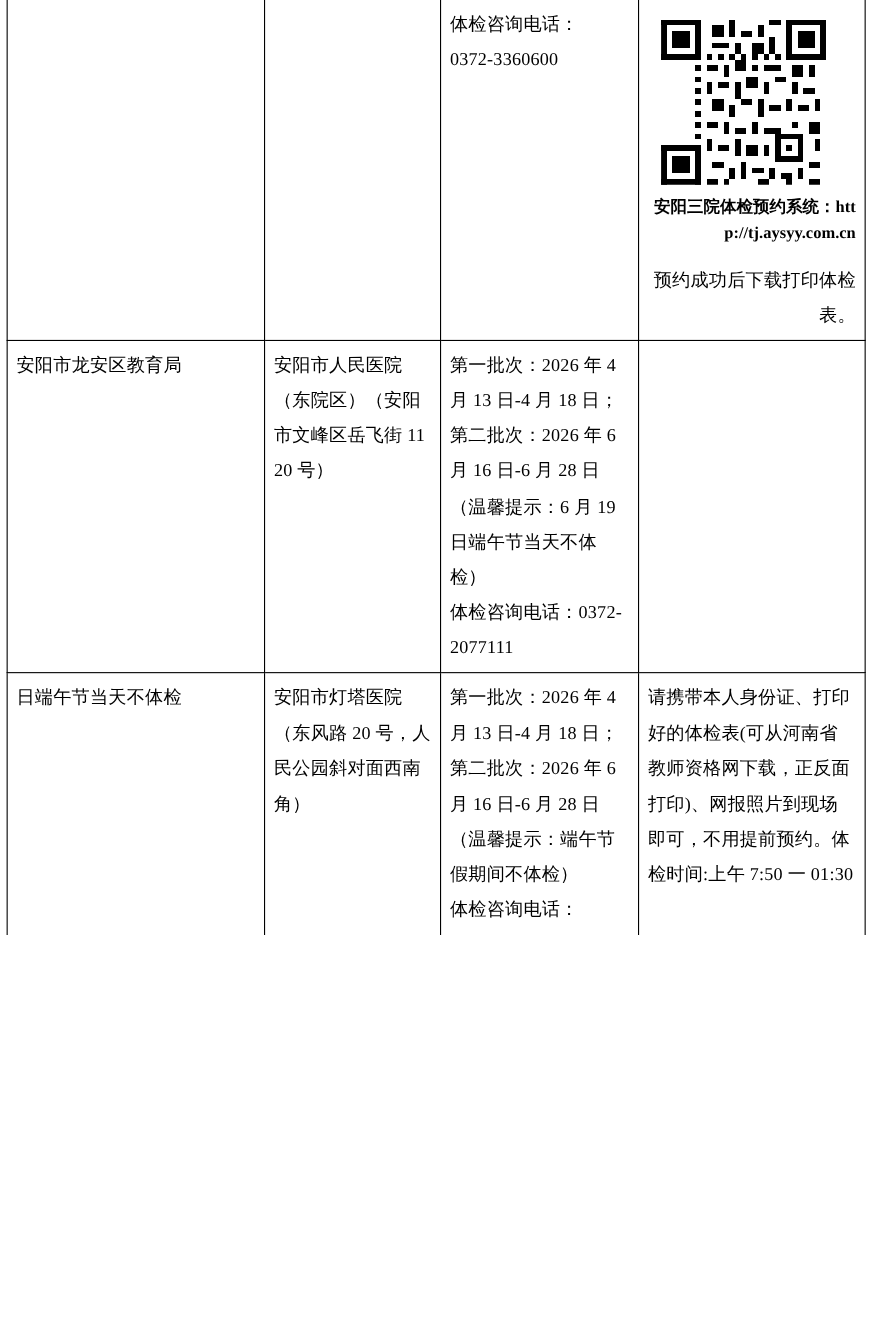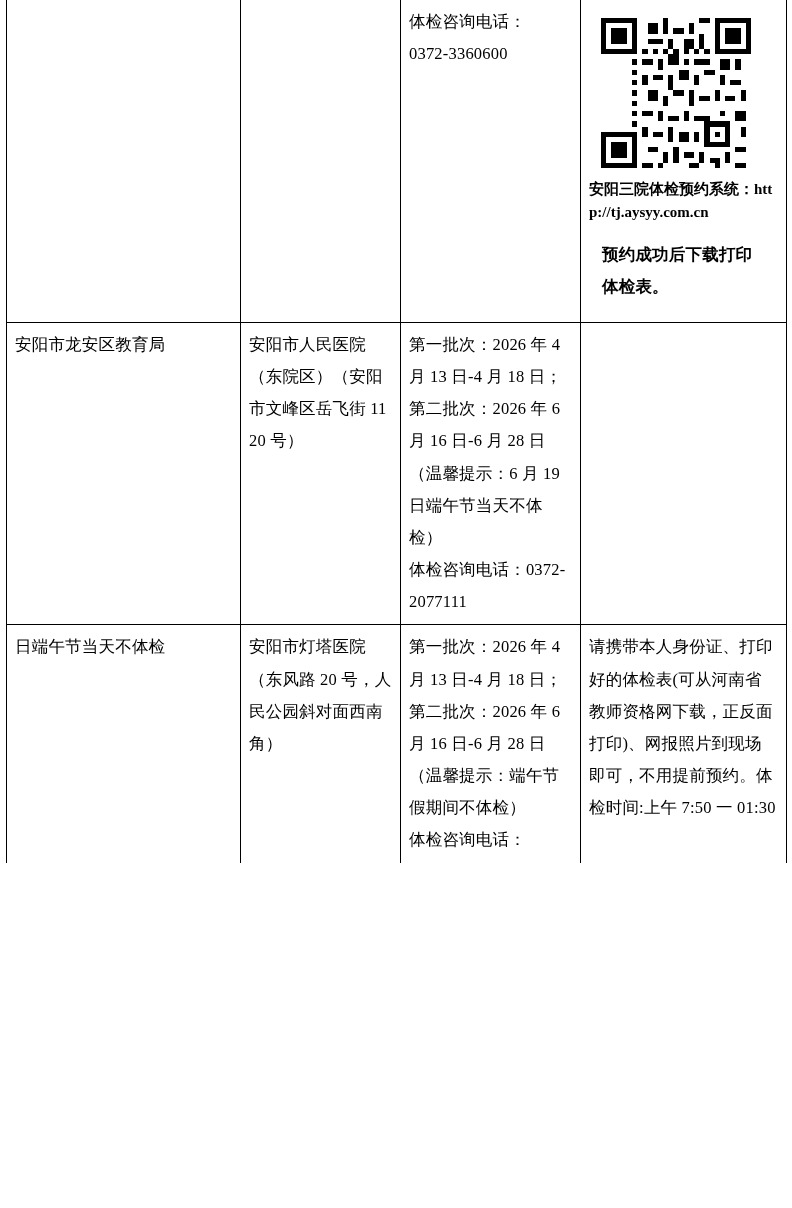--- a/index.html
+++ b/index.html
@@ -48,45 +48,45 @@
   }
   
   tr.last-row > td {
     border-bottom: none;
   }
   .cell-text {
     display: block;
     white-space: pre-line;
   }
   .qr-cell {
-    text-align: left;
+    text-align: right;
     padding-top: 10px;
   }
   .qr-wrap {
     width: 150px;
     height: 150px;
     margin: 12px auto 10px 12px;
   }
   .qr-wrap svg {
     display: block;
   }
   .qr-caption {
     font-weight: bold;
     font-size: 15px;
     line-height: 1.55;
     letter-spacing: 0px;
     word-break: break-all;
     margin: 0 0 14px 0;
   }
   .qr-note {
-    font-weight: bold;
+    font-weight: normal;
     font-size: 16.5px;
     line-height: 1.95;
     letter-spacing: 0.2px;
-    margin: 13px;
+    margin: 0;
   }
   .blank-cell { }
   .notes-cell {
     font-size: 16.5px;
     line-height: 1.62;
     letter-spacing: 0px;
   }
 </style>
 </head>
 <body>

